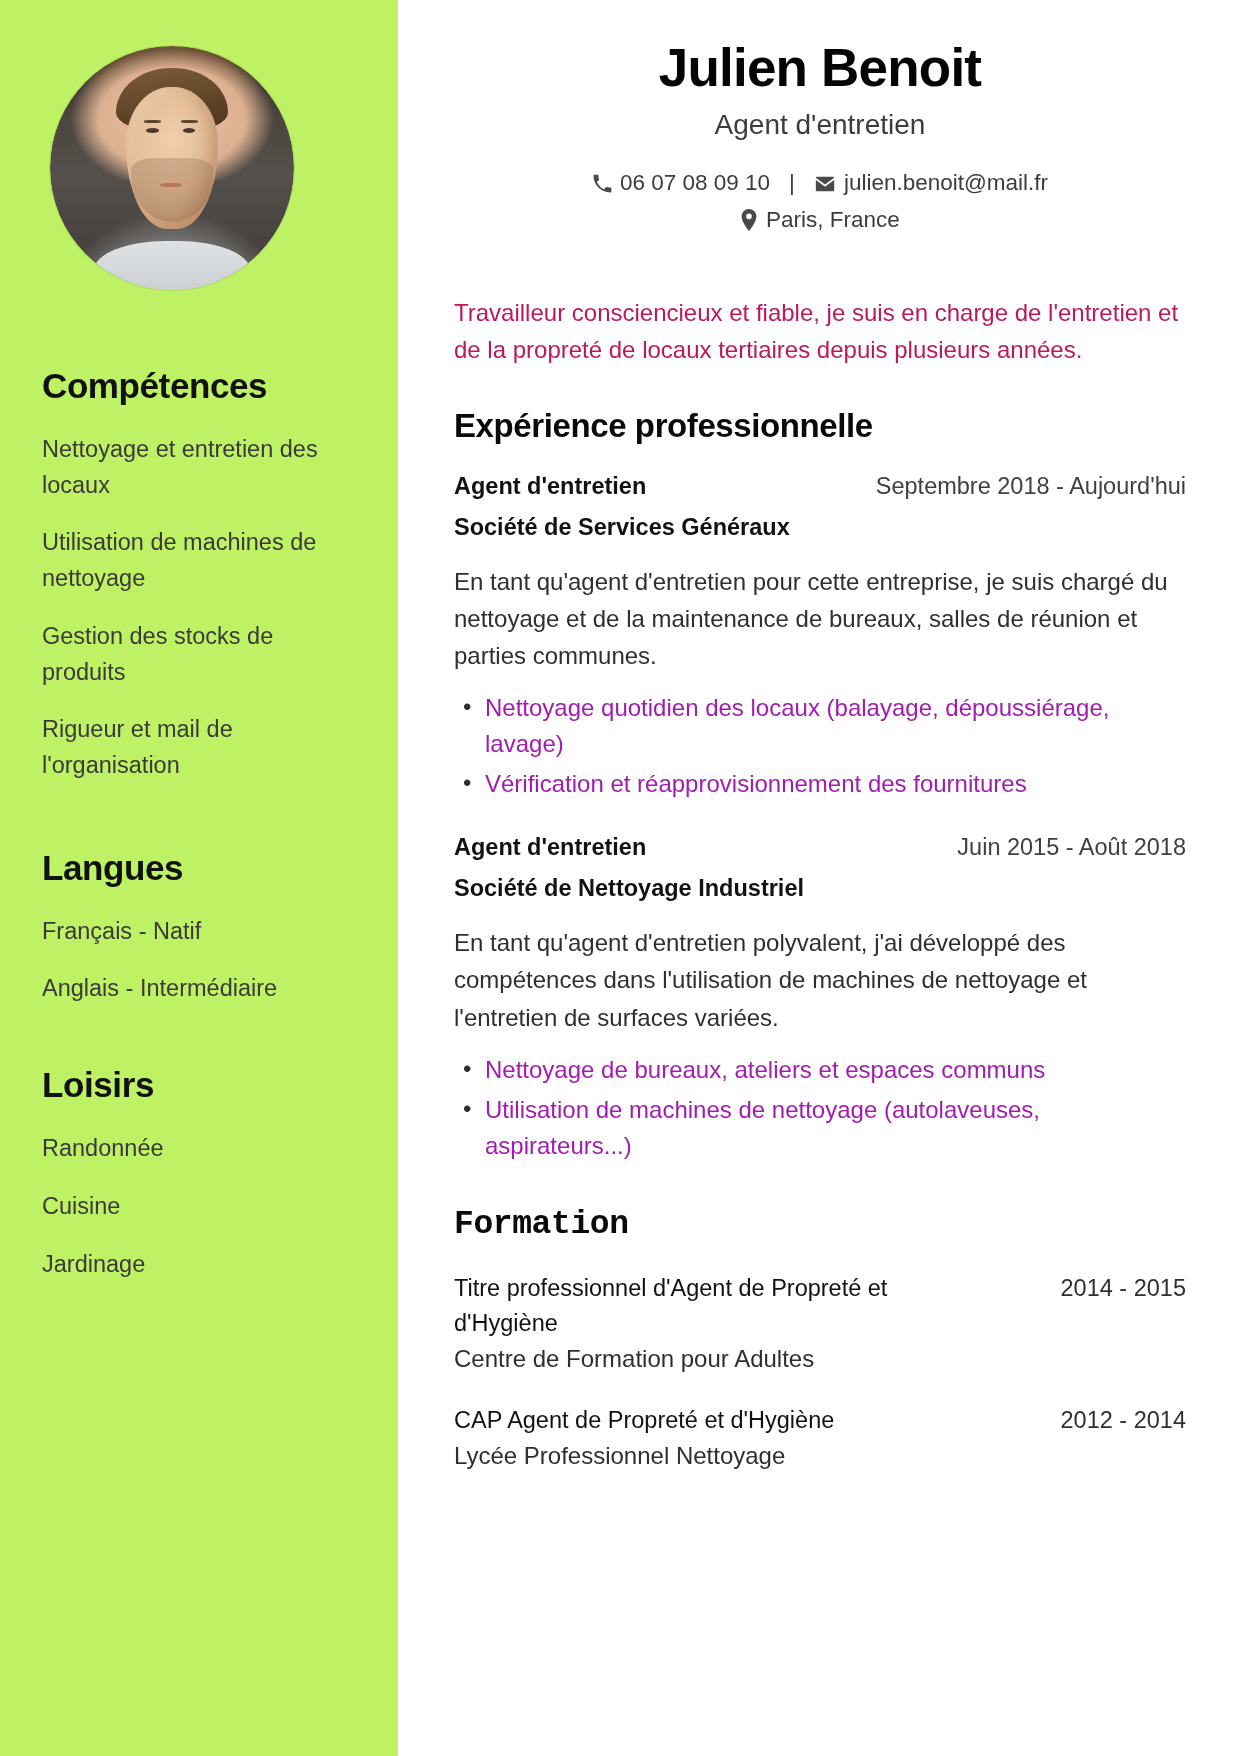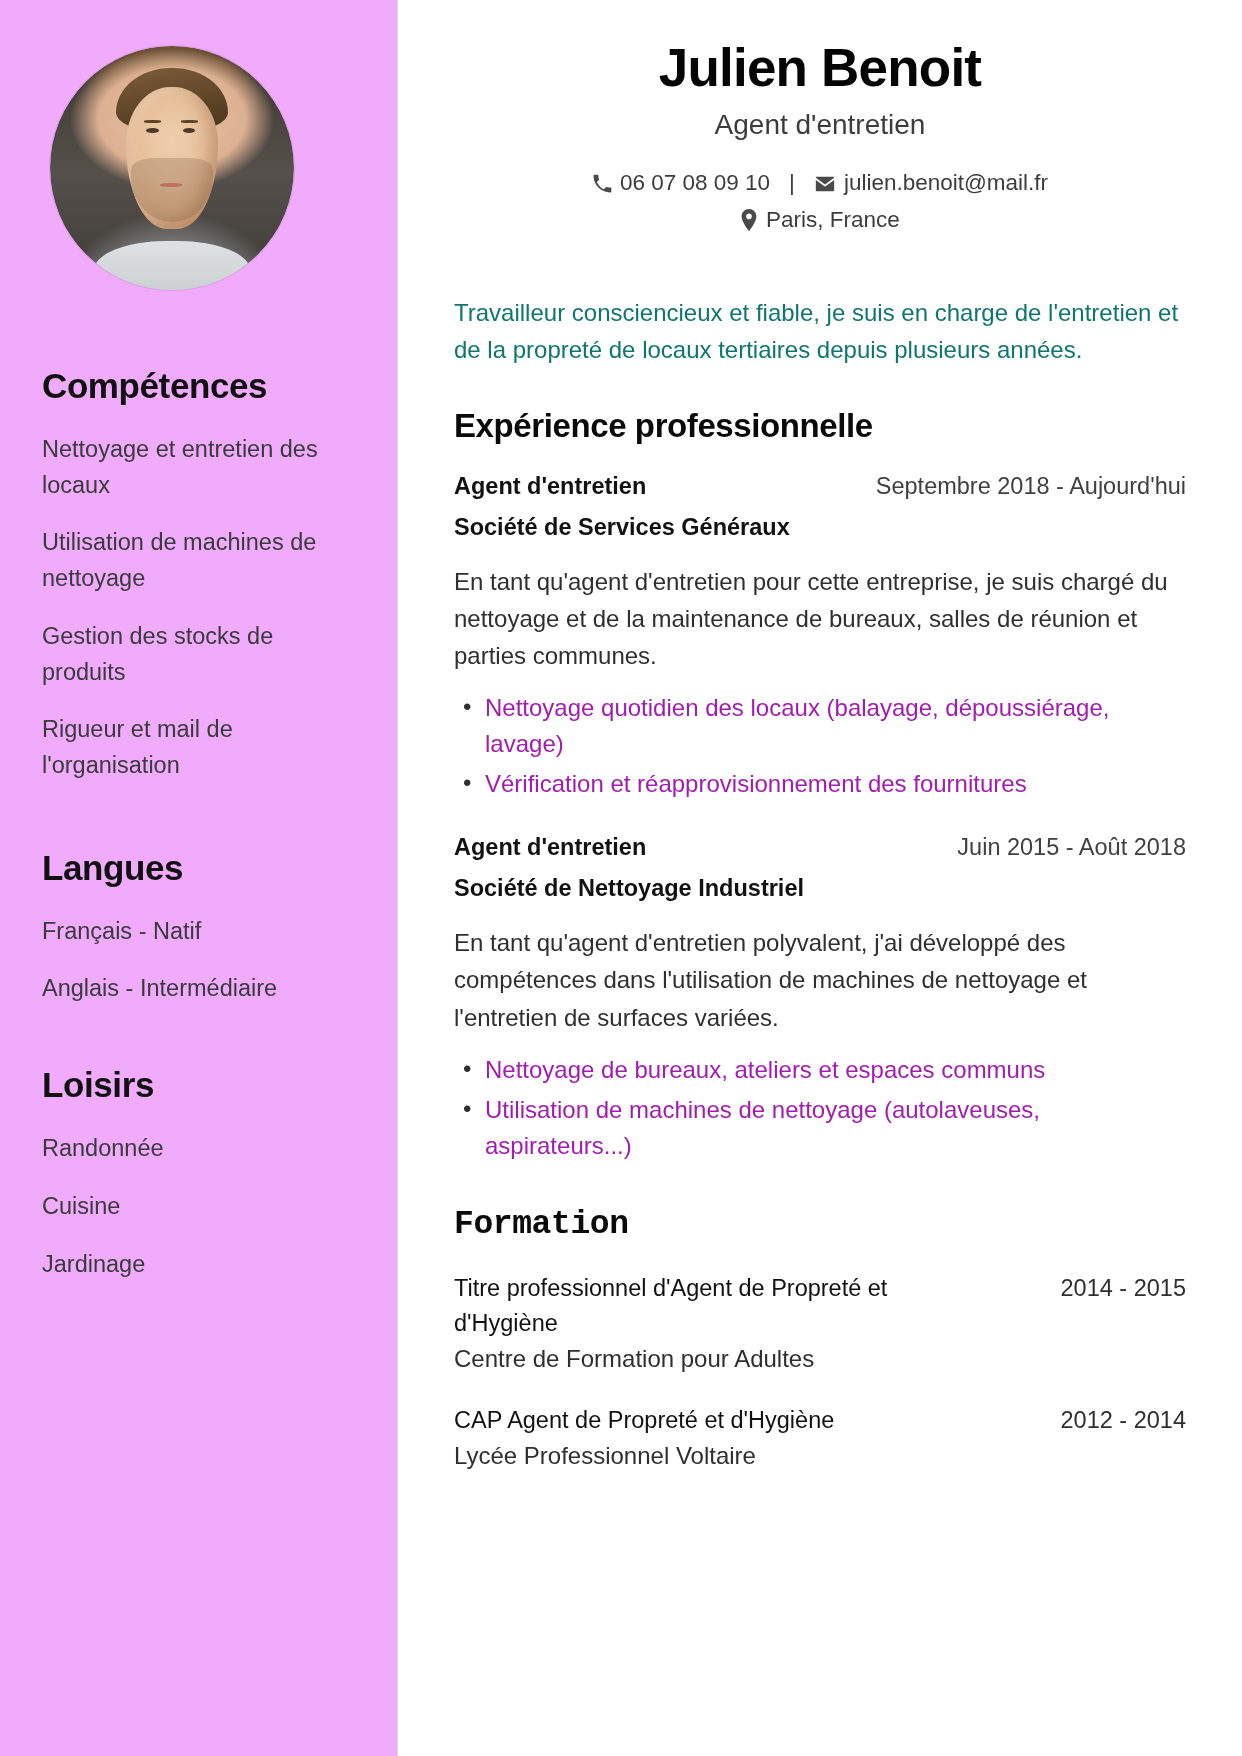--- a/index.html
+++ b/index.html
@@ -22,21 +22,21 @@
     position: relative;
     overflow: hidden;
   }
 
   
   .sidebar {
     width: 398px;
     flex: 0 0 398px;
     padding: 46px 44px 0 42px;
     border-right: 1.5px solid #d9d9d9;
-    background: #f0abfc;
+    background: #bef264;
   }
 
   .photo-wrap {
     width: 244px;
     height: 244px;
     margin: 0 auto 0 8px;
     border-radius: 50%;
     overflow: hidden;
     position: relative;
     box-shadow: 0 0 0 1px rgba(0,0,0,.08);
@@ -149,21 +149,21 @@
     flex-wrap: wrap;
     gap: 16px;
   }
   .contact-line .sep { color: #3c3c3c; margin: 0 3px; }
   .ci { display: inline-flex; align-items: center; gap: 8px; }
   .ci svg { display: block; fill: #4a4a4a; }
 
   .summary {
     font-size: 24px;
     line-height: 1.55;
-    color: #0f766e;
+    color: #be185d;
     margin-top: 56px;
     margin-bottom: 38px;
   }
 
   .sec-h {
     font-size: 33px;
     font-weight: 700;
     color: #0a0a0a;
     letter-spacing: -0.4px;
     margin-bottom: 28px;
@@ -370,17 +370,17 @@
         <span class="edu-years">2014 - 2015</span>
       </div>
       <div class="edu-school">Centre de Formation pour Adultes</div>
     </article>
 
     <article class="edu">
       <div class="edu-top">
         <span class="edu-degree">CAP Agent de Propreté et d'Hygiène</span>
         <span class="edu-years">2012 - 2014</span>
       </div>
-      <div class="edu-school">Lycée Professionnel Voltaire</div>
+      <div class="edu-school">Lycée Professionnel Nettoyage</div>
     </article>
 
   </main>
 </div>
 
 </body></html>

